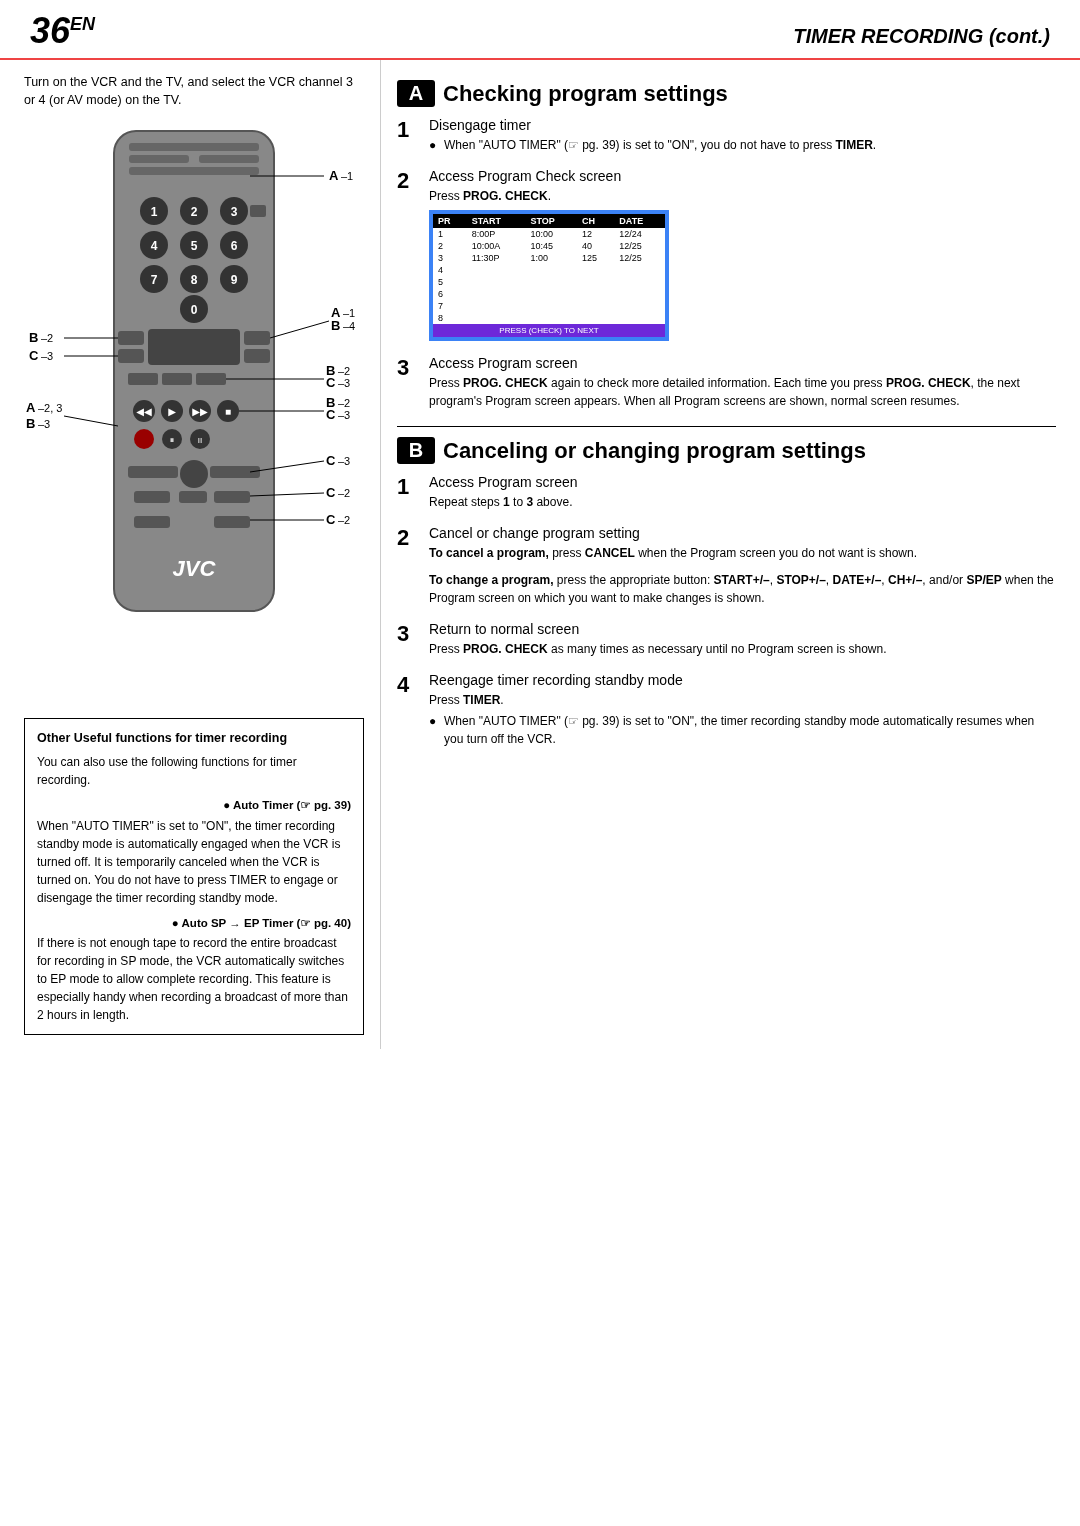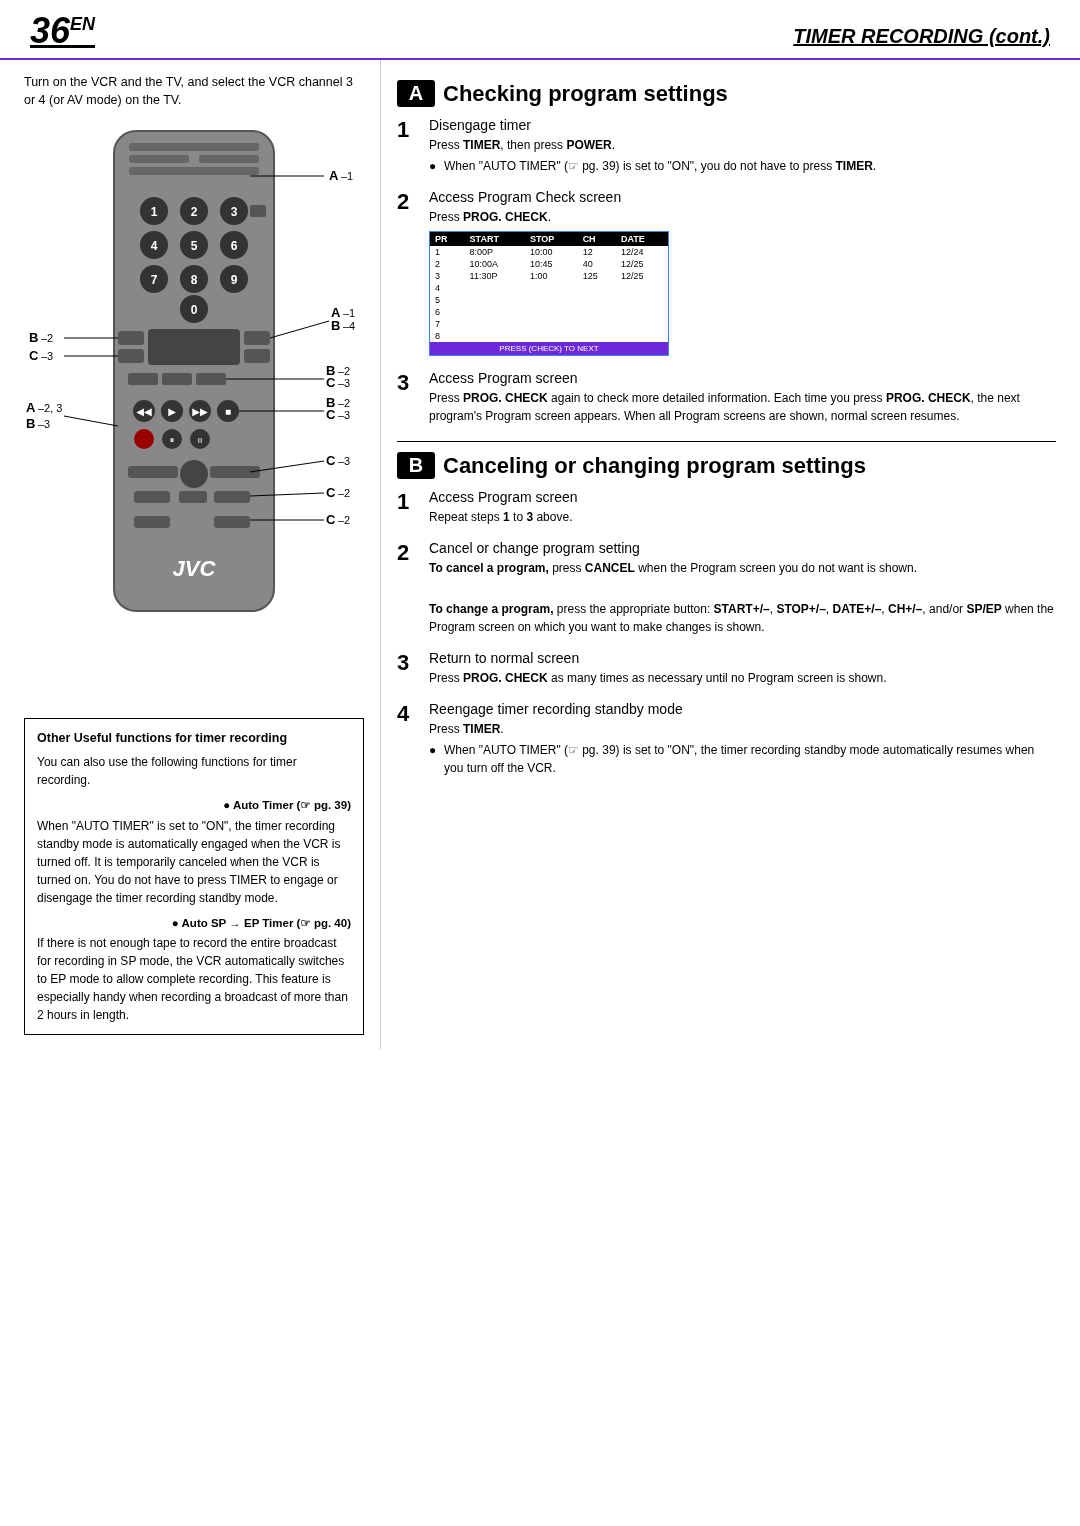--- a/index.html
+++ b/index.html
@@ -11,22 +11,21 @@
       min-height: 1526px;
       color: #000;
     }
 
     
     .page-header {
       display: flex;
       justify-content: space-between;
       align-items: baseline;
       padding: 10px 30px 6px 30px;
-      border-bottom: 2px solid #6d28d9;
-      text-decoration: underline;
+      border-bottom: 2px solid #ef4444;
     }
     .page-number {
       font-size: 36px;
       font-weight: bold;
       font-style: italic;
     }
     .page-number sup {
       font-size: 18px;
     }
     .page-title-header {
@@ -138,21 +137,21 @@
       font-size: 12px;
       line-height: 1.5;
       margin-top: 3px;
     }
     .bullet-dot {
       min-width: 10px;
     }
 
     
     .prog-table {
-      border: 1px solid #3b82f6;
+      border: 4px solid #3b82f6;
       font-size: 10px;
       margin-top: 5px;
       width: 240px;
     }
     .prog-table table {
       width: 100%;
       border-collapse: collapse;
     }
     .prog-table th {
       background: #000;
@@ -349,21 +348,20 @@
 
     <div class="section-header">
       <div class="section-badge">A</div>
       <div class="section-title">Checking program settings</div>
     </div>
 
     <div class="step">
       <div class="step-num">1</div>
       <div class="step-content">
         <div class="step-heading">Disengage timer</div>
-        <div class="step-text">Press <b>TIMER</b>, then press <b>POWER</b>.</div>
         <div class="bullet-item">
           <span class="bullet-dot">●</span>
           <span>When "AUTO TIMER" (☞ pg. 39) is set to "ON", you do not have to press <b>TIMER</b>.</span>
         </div>
       </div>
     </div>
 
     <div class="step">
       <div class="step-num">2</div>
       <div class="step-content">
@@ -470,21 +468,21 @@
       </div>
     </div>
 
     <div class="step">
       <div class="step-num">2</div>
       <div class="step-content">
         <div class="step-heading">Cancel or change program setting</div>
         <div class="step-text">
           <b>To cancel a program,</b> press <b>CANCEL</b> when the Program screen you do not want is shown.
         </div>
-        <div class="step-text" style="margin-top:23px;">
+        <div class="step-text" style="margin-top:9px;">
           <b>To change a program,</b> press the appropriate button: <b>START+/–</b>, <b>STOP+/–</b>, <b>DATE+/–</b>, <b>CH+/–</b>, and/or <b>SP/EP</b> when the Program screen on which you want to make changes is shown.
         </div>
       </div>
     </div>
 
     <div class="step">
       <div class="step-num">3</div>
       <div class="step-content">
         <div class="step-heading">Return to normal screen</div>
         <div class="step-text">

